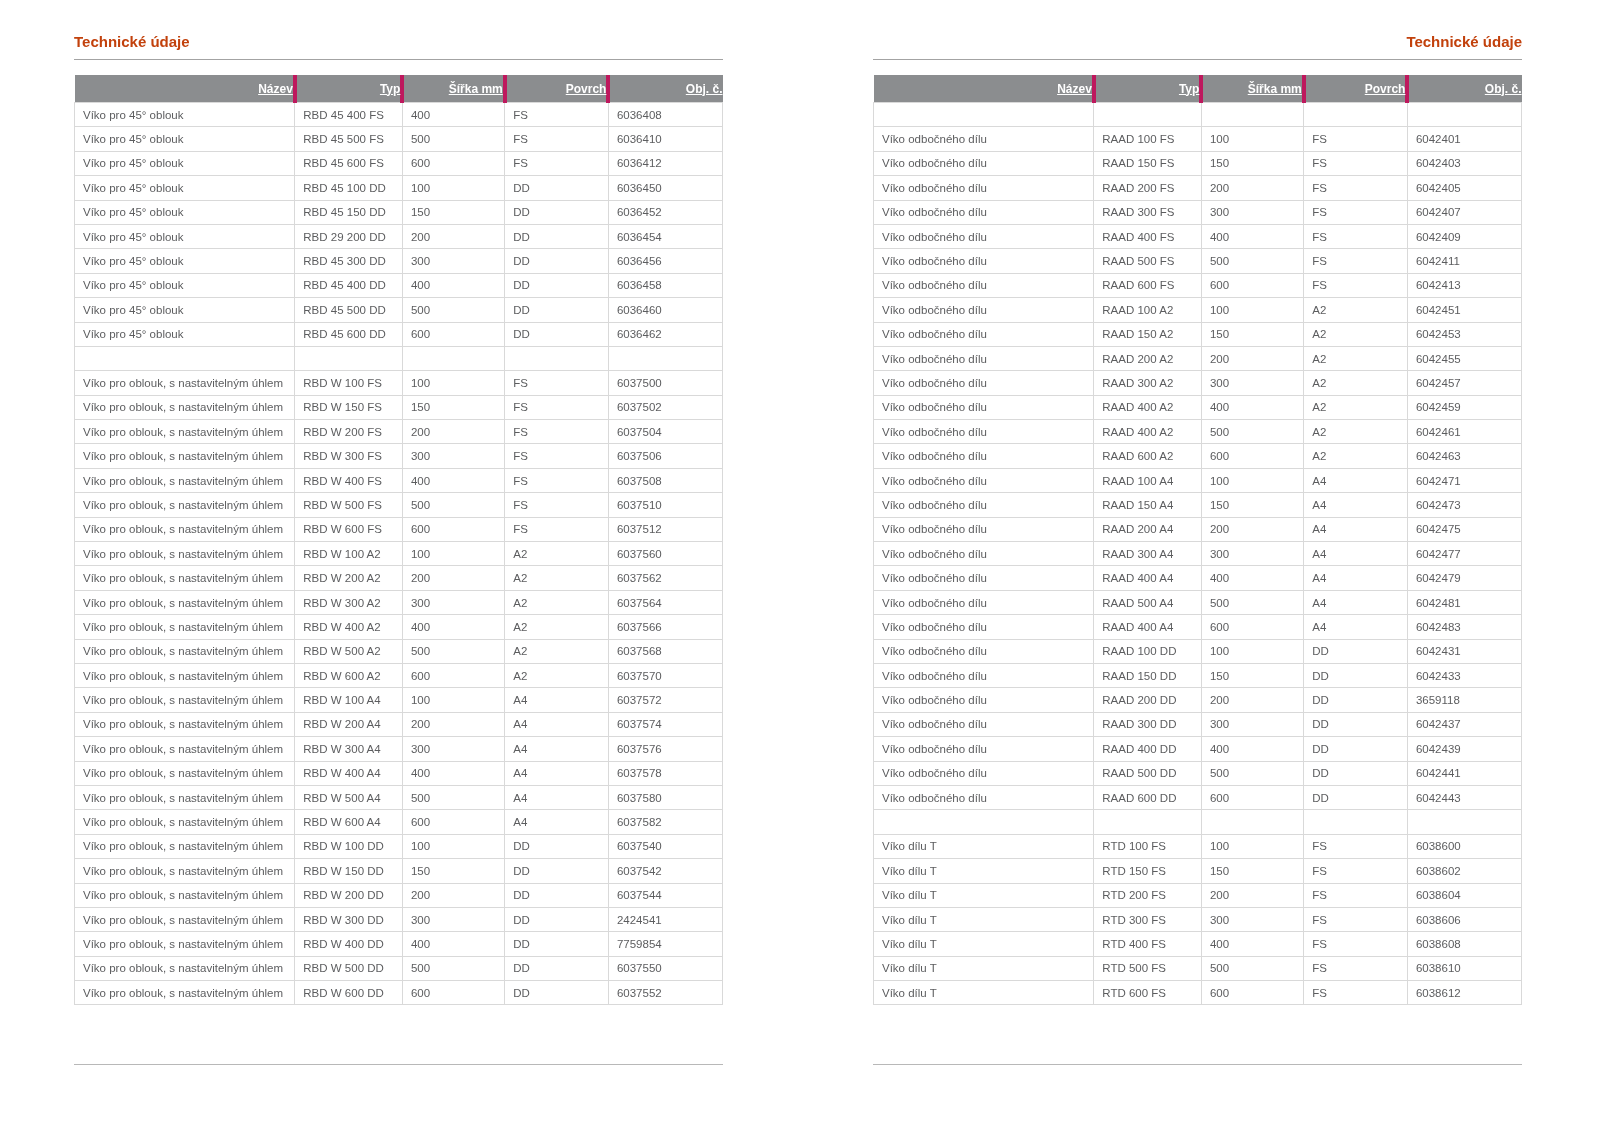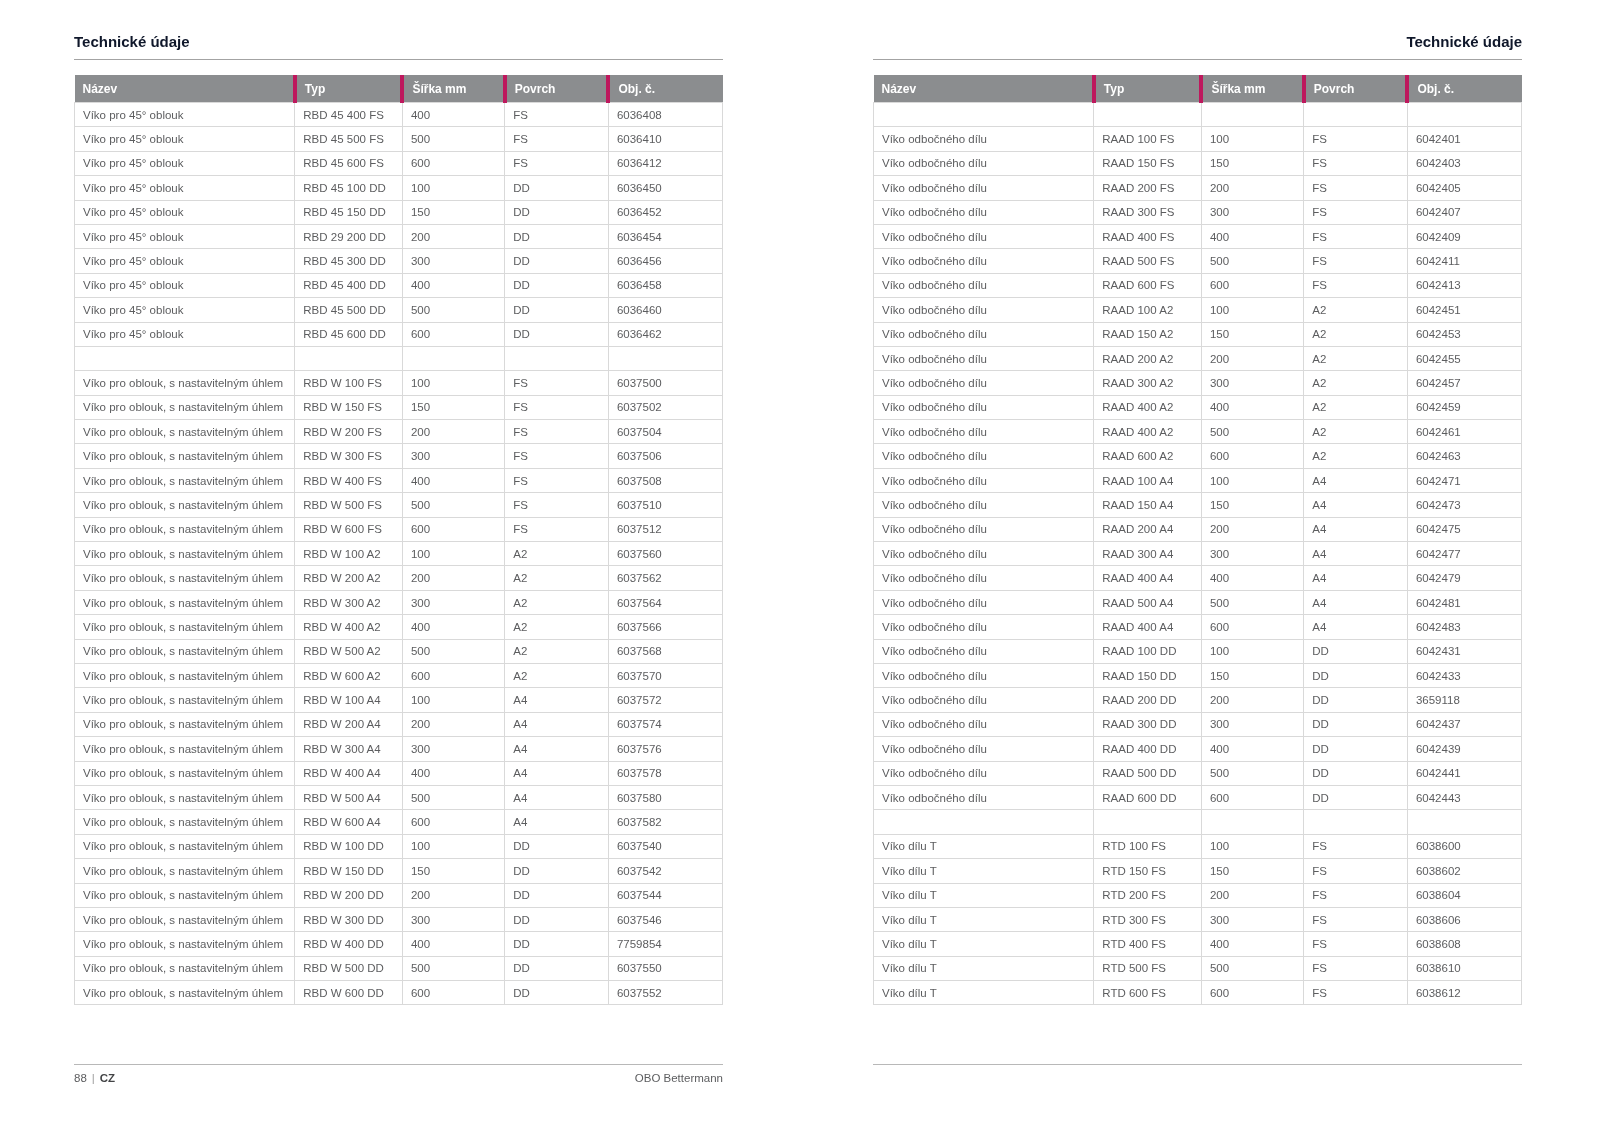--- a/index.html
+++ b/index.html
@@ -9,38 +9,39 @@
     background: #ffffff;
     font-family: "Liberation Sans", sans-serif;
     -webkit-font-smoothing: antialiased;
   }
   .page-block { position: absolute; top: 0; height: 1131px; }
   #left-block  { left: 74px;  width: 649px; }
   #right-block { left: 873px; width: 649px; }
 
   .page-title {
     position: absolute; top: 33px; left: 0; right: 0;
-    font-size: 15px; font-weight: bold; color: #0f172a;
+    font-size: 15px; font-weight: bold; color: #c2410c;
   }
   .title-right { text-align: right; }
   .title-rule {
     position: absolute; top: 59px; left: 0; right: 0;
     border-top: 1px solid #a3a3a3; height: 0;
   }
 
   .data-table-wrap { position: absolute; top: 75px; left: 0; right: 0; }
   table.data-table {
     width: 100%; border-collapse: collapse; table-layout: fixed;
     font-size: 11.5px; color: #5c5d5f;
   }
   table.data-table thead th {
     background: #8b8d8f; color: #ffffff;
-    font-size: 12px; font-weight: bold; text-align: left;
+    font-size: 12px; font-weight: bold; text-align: right;
     height: 27px; padding: 0 0 0 8px;
     border: none;
+    text-decoration: underline;
   }
   table.data-table thead th + th { border-left: 4px solid #be185d; }
   table.data-table td {
     height: 23.4px; padding: 0 4px 0 8px;
     border: 1px solid #d9d9d9;
     white-space: nowrap; overflow: hidden;
     vertical-align: middle;
   }
   col.c-name { width: 34%; }
   col.c-typ  { width: 16.6%; }
@@ -315,21 +316,21 @@
             <td>RBD W 200 DD</td>
             <td>200</td>
             <td>DD</td>
             <td>6037544</td>
           </tr>
           <tr>
             <td>Víko pro oblouk, s nastavitelným úhlem</td>
             <td>RBD W 300 DD</td>
             <td>300</td>
             <td>DD</td>
-            <td>6037546</td>
+            <td>2424541</td>
           </tr>
           <tr>
             <td>Víko pro oblouk, s nastavitelným úhlem</td>
             <td>RBD W 400 DD</td>
             <td>400</td>
             <td>DD</td>
             <td>7759854</td>
           </tr>
           <tr>
             <td>Víko pro oblouk, s nastavitelným úhlem</td>
@@ -343,26 +344,20 @@
             <td>RBD W 600 DD</td>
             <td>600</td>
             <td>DD</td>
             <td>6037552</td>
           </tr>
         </tbody>
     </table>
   </div>
 
   <div class="footer-rule"></div>
-  <div class="footer">
-    <span>
-      <span>88</span><span class="sep">|</span><span class="bold">CZ</span>
-    </span>
-    <span>OBO Bettermann</span>
-  </div>
 </div>
 
 <div class="page-block" id="right-block">
   <div class="page-title title-right">Technické údaje</div>
   <div class="title-rule"></div>
 
   <div class="data-table-wrap">
     <table class="data-table" data-table="right_page">
       <colgroup>
         <col class="c-name">

